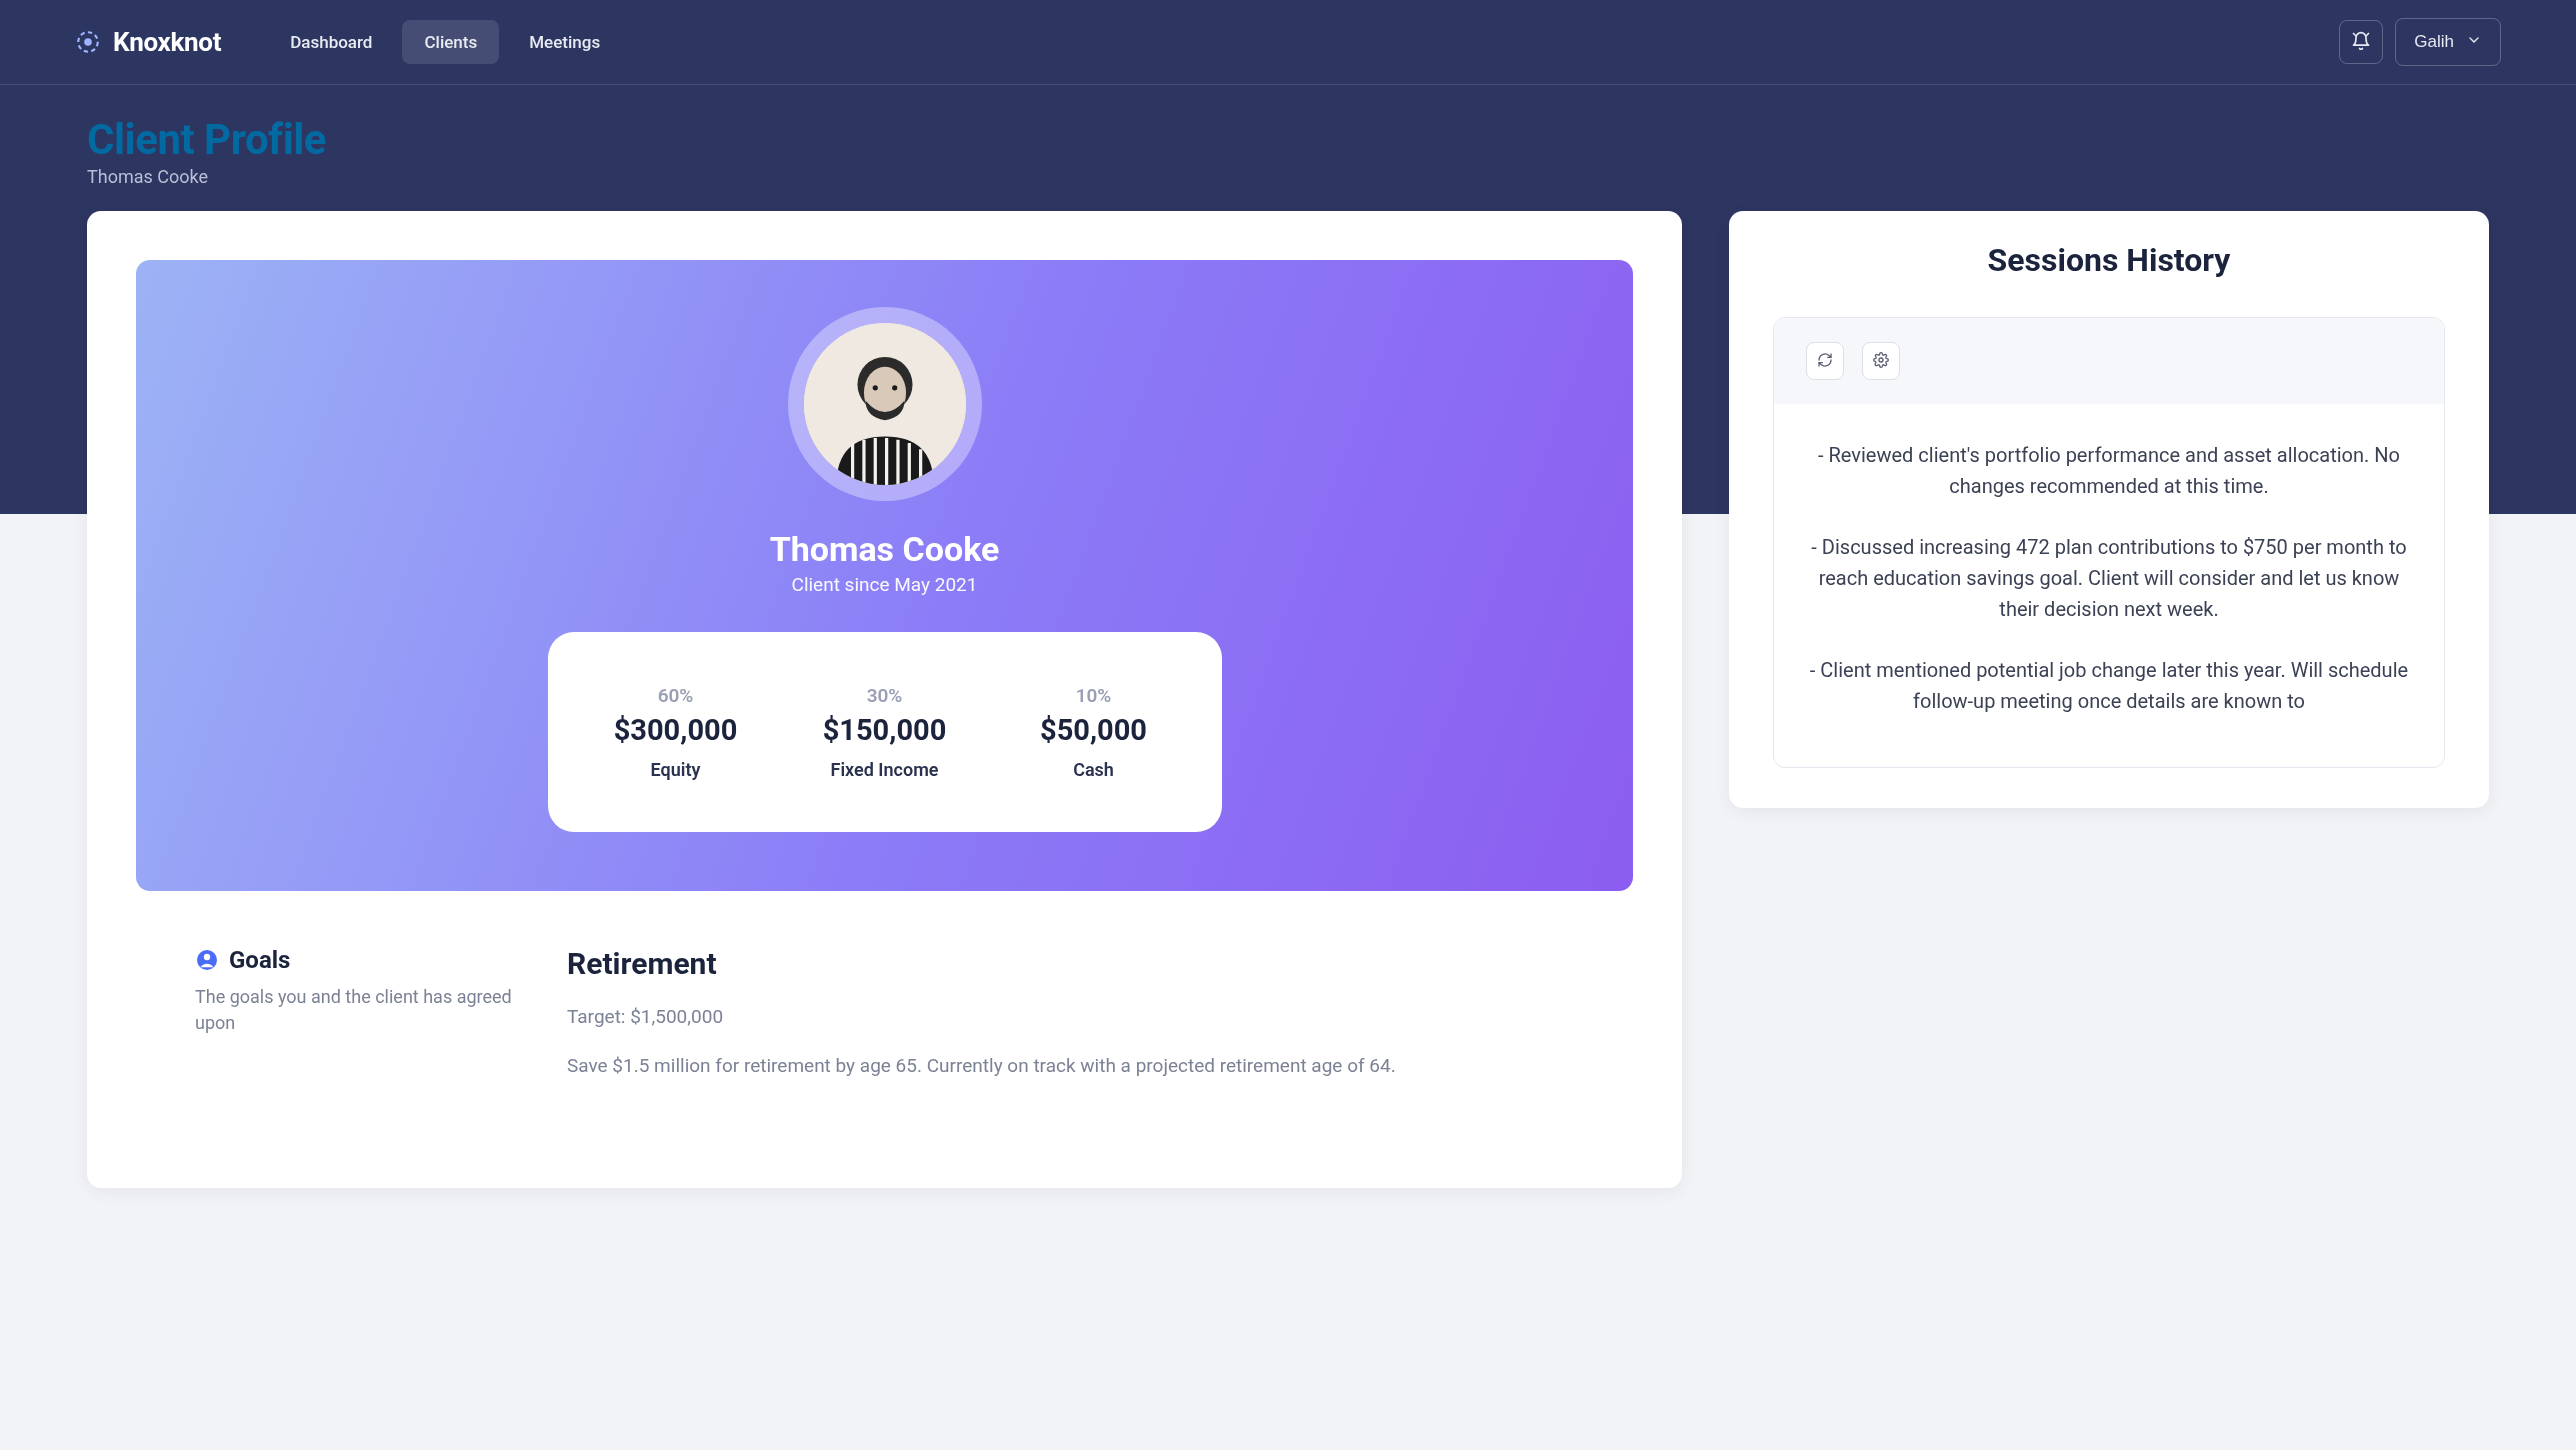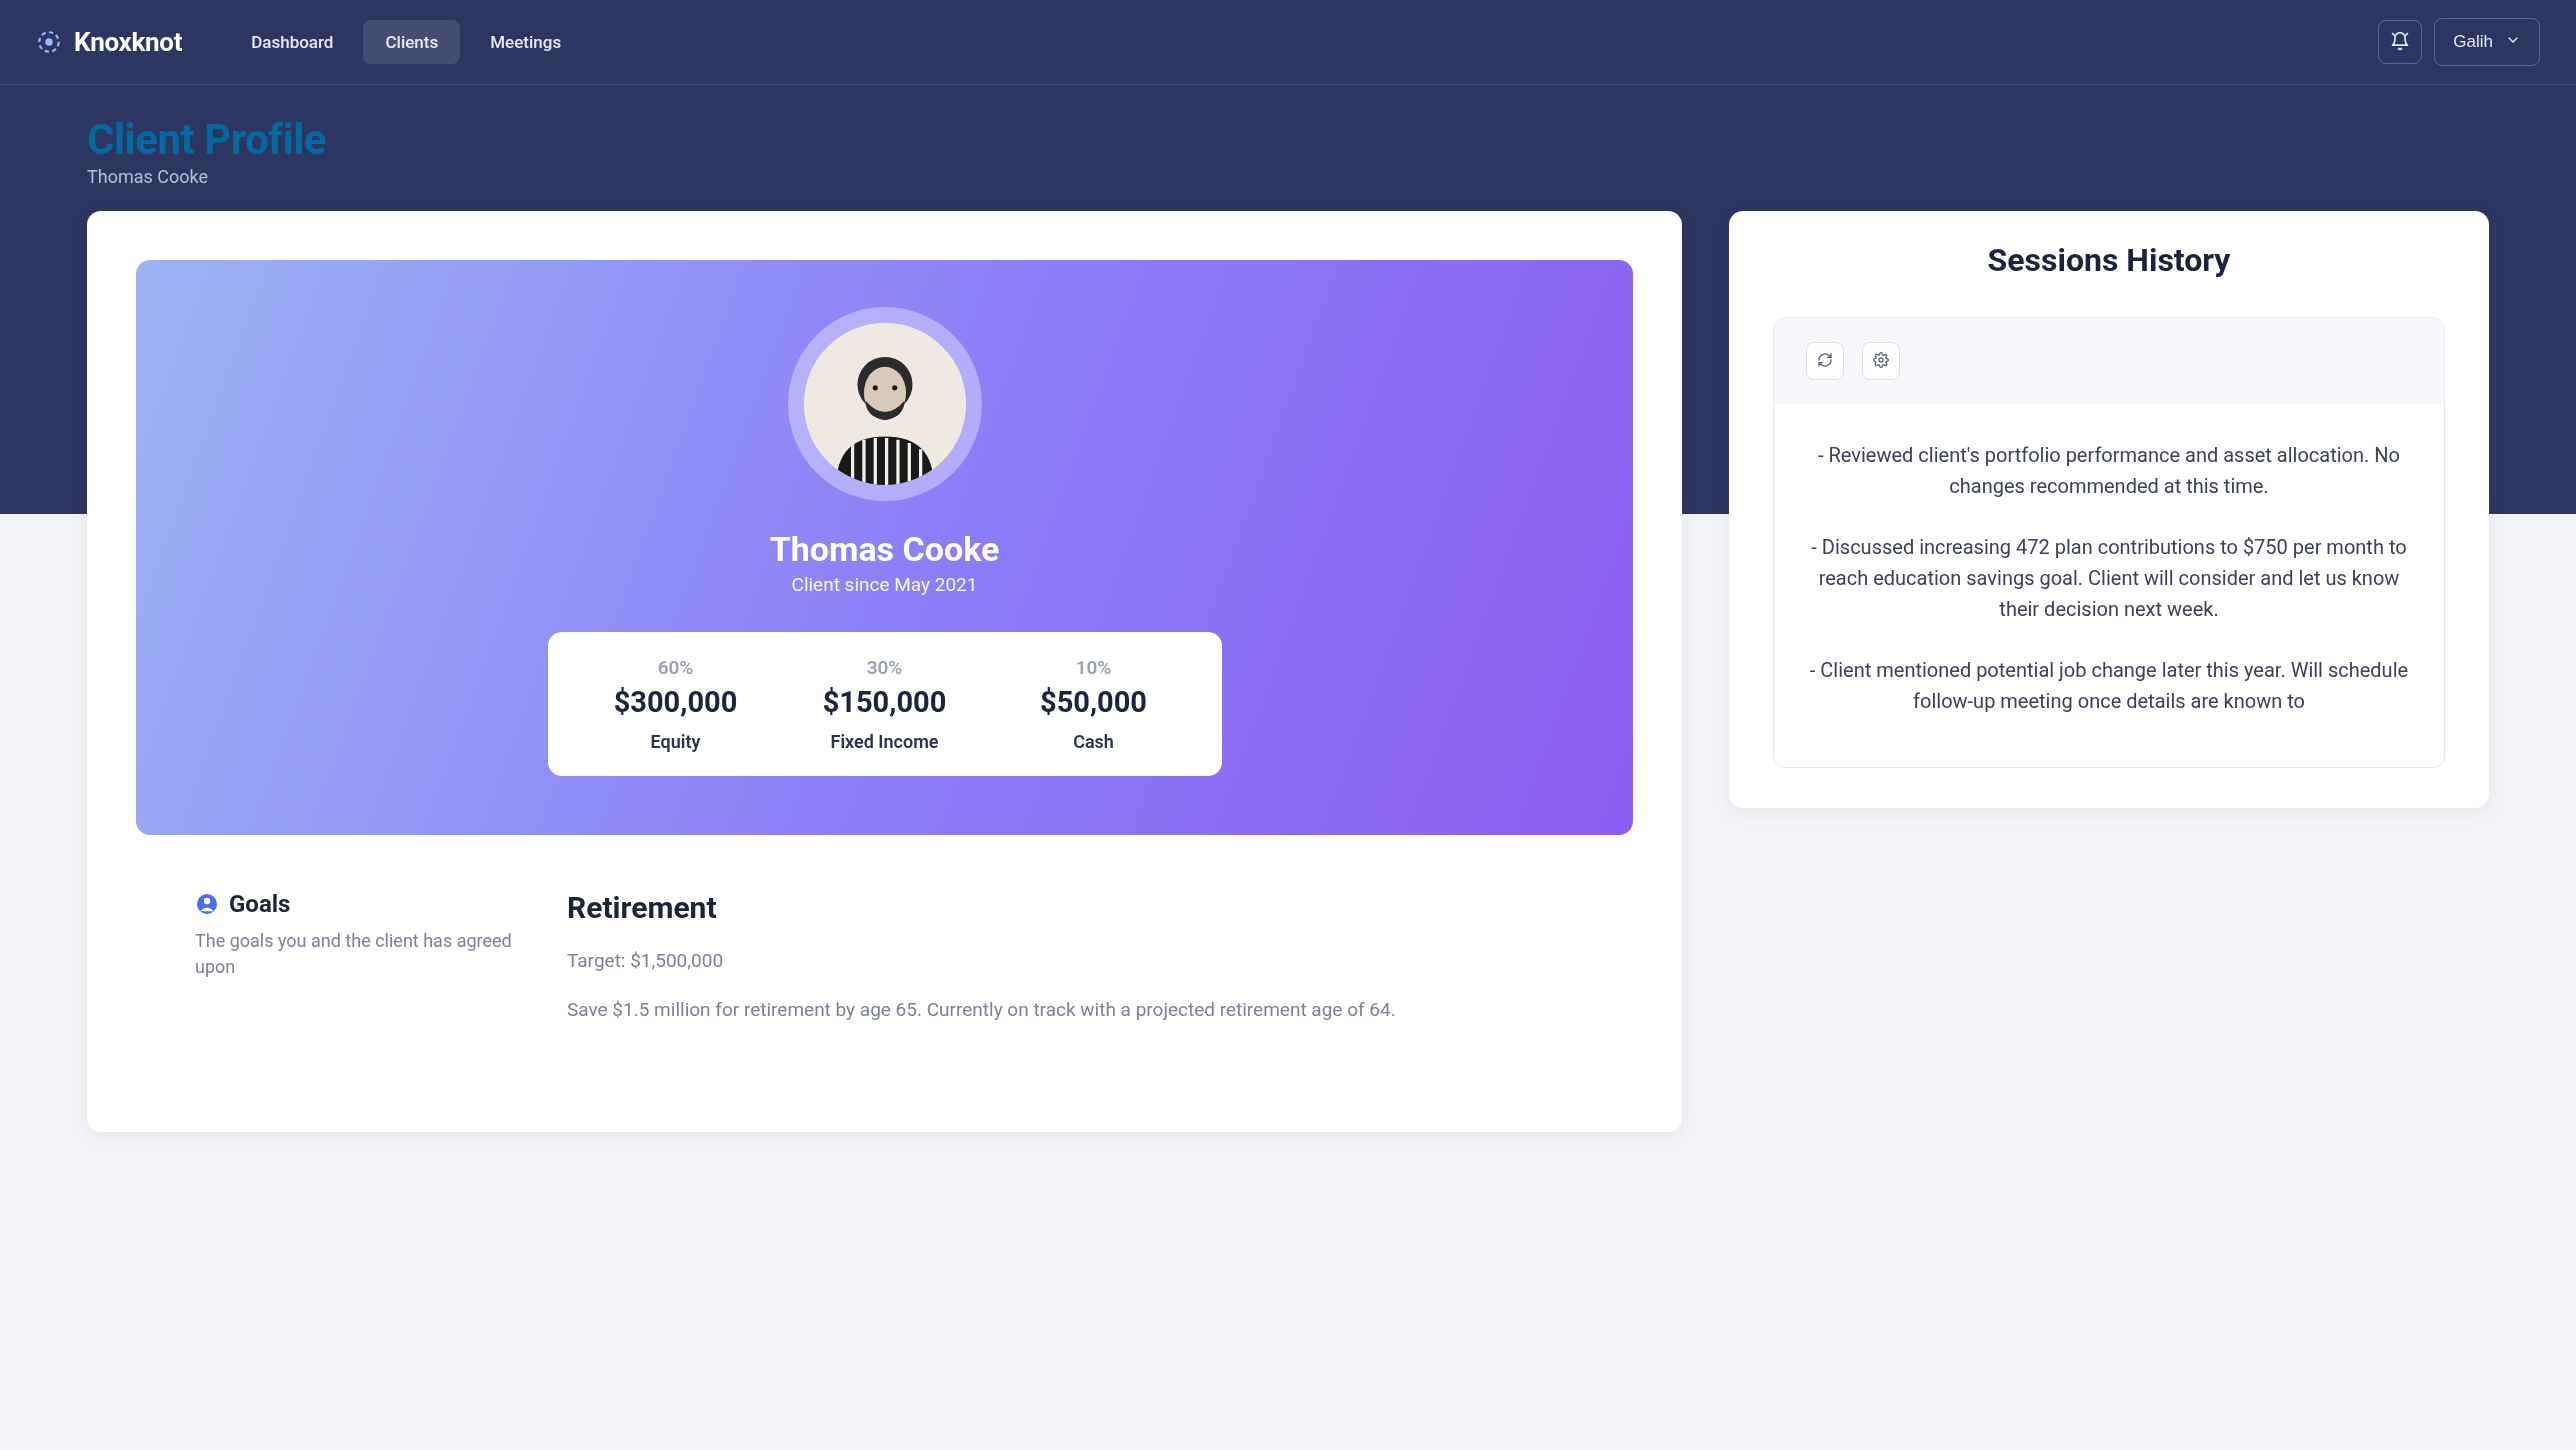--- a/index.html
+++ b/index.html
@@ -13,21 +13,21 @@
   height: 514px;
   position: absolute;
   top: 0; left: 0; right: 0;
   z-index: 0;
 }
 .topnav {
   position: relative;
   z-index: 1;
   display: flex;
   align-items: center;
-  padding: 18px 36px;
+  padding: 18px 75px;
   border-bottom: 1px solid rgba(255,255,255,0.12);
 }
 .logo-wrap {
   display: flex;
   align-items: center;
   gap: 12px;
 }
 .logo-mark {
   width: 26px; height: 26px;
   color: #9db4ff;
@@ -148,23 +148,23 @@
   font-weight: 700;
   margin-top: 28px;
 }
 .hero-since {
   color: rgba(255,255,255,0.95);
   font-size: 19px;
   margin-top: 4px;
 }
 .alloc-card {
   background: #fff;
-  border-radius: 14px;
+  border-radius: 26px;
   margin-top: 36px;
-  padding: 24px 59px;
+  padding: 52px 59px;
   display: flex;
   gap: 71px;
 }
 .alloc-item {
   display: flex;
   flex-direction: column;
   align-items: center;
   min-width: 138px;
 }
 .alloc-pct {

